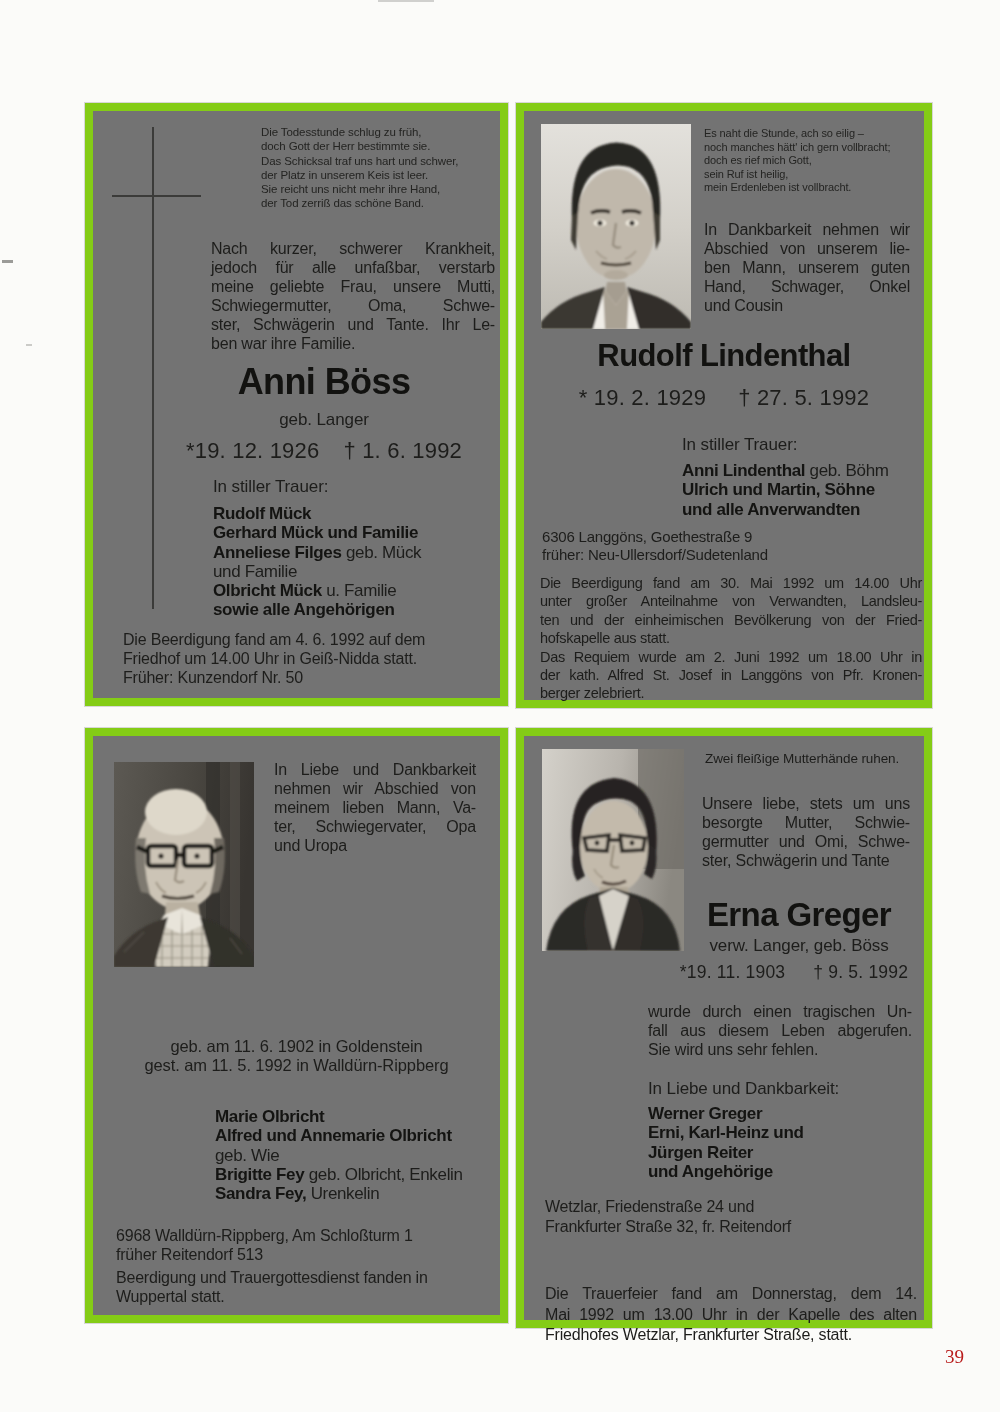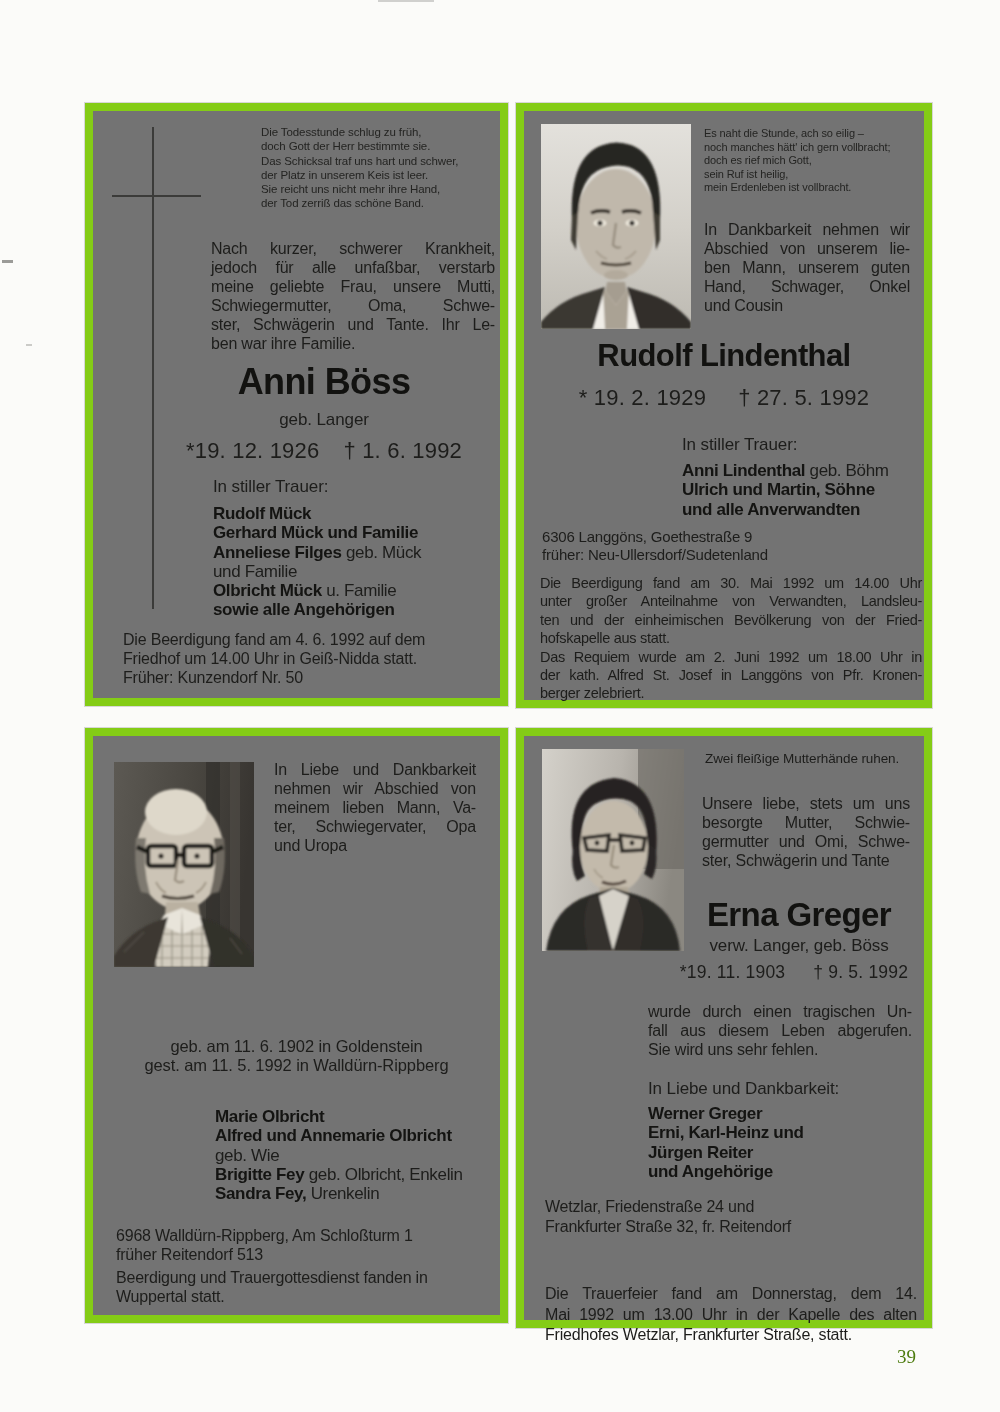--- a/index.html
+++ b/index.html
@@ -31,23 +31,23 @@
   .name{font-weight:bold;letter-spacing:-0.6px;color:#121210;line-height:1.05;}
   .sub{font-size:17px;}
   .dates{font-size:22px;letter-spacing:0.2px;}
   .trauer{font-size:17px;}
   .mline{font-size:17px;line-height:19.3px;font-weight:bold;letter-spacing:-0.35px;white-space:nowrap;color:#141412;}
   .mline .reg{font-weight:normal;color:#1d1d1b;}
   .bodytxt{font-size:16px;line-height:19px;letter-spacing:-0.2px;}
   .crossbar{position:absolute;background:#3b3b39;}
   .artifact{position:absolute;background:#9b9b98;}
   .pageno{
-    position:absolute;left:897px;top:1346px;
+    position:absolute;left:945px;top:1346px;
     font-family:"Liberation Serif", serif;
-    font-size:19px;color:#4d7c0f;
+    font-size:19px;color:#b91c1c;
   }
   svg.portrait{position:absolute;}
 </style>
 </head>
 <body>
 
 <div class="page">
 
   <div class="artifact" style="left:2px;top:260px;width:11px;height:3px;"></div>
   <div class="artifact" style="left:26px;top:344px;width:6px;height:2px;opacity:.5;"></div>

